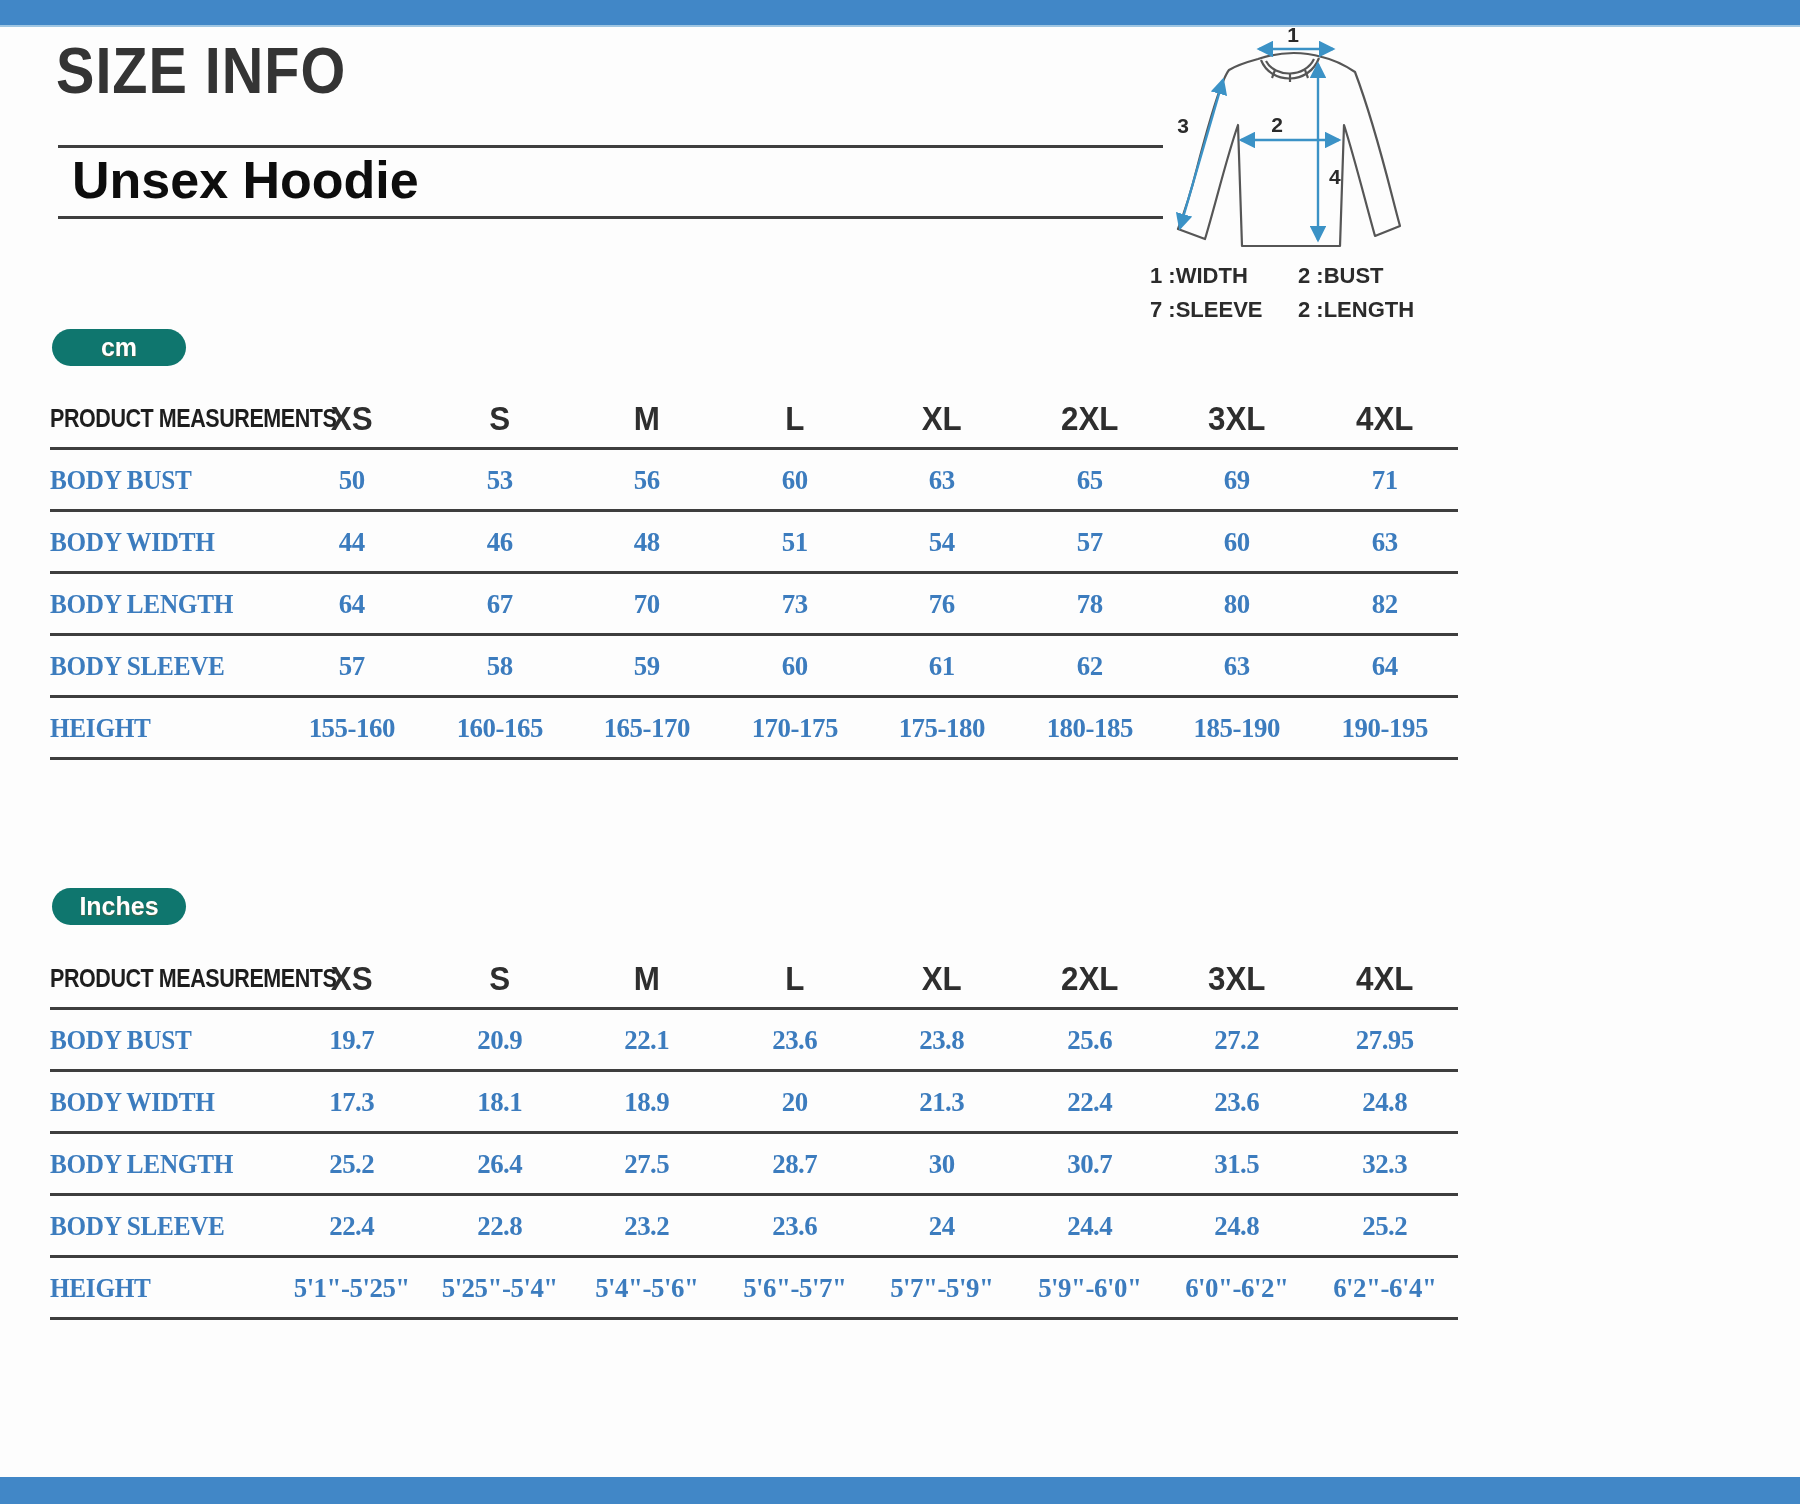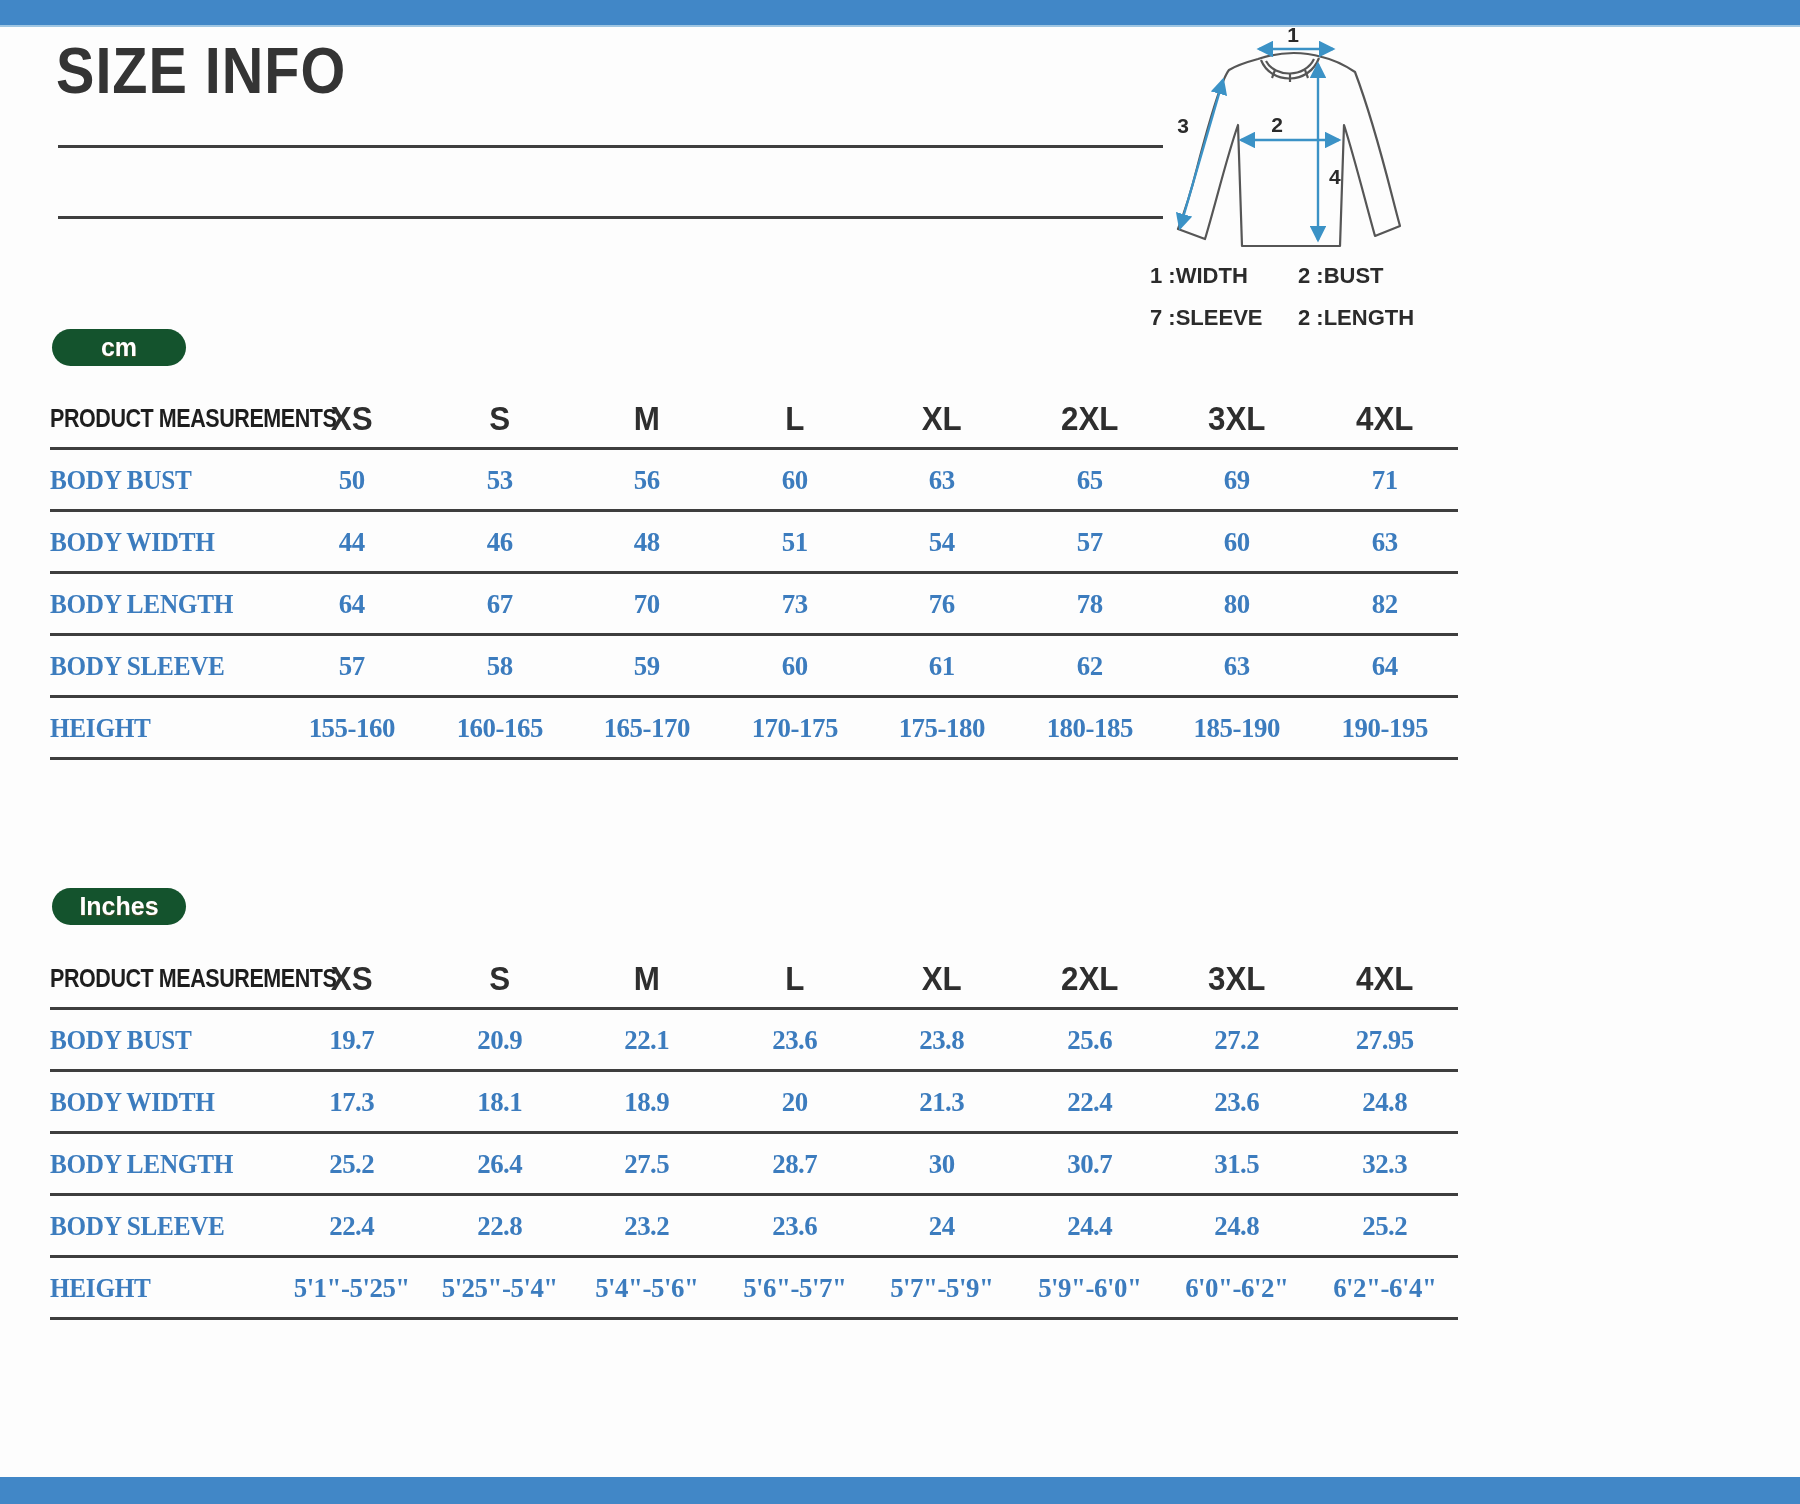--- a/index.html
+++ b/index.html
@@ -20,27 +20,27 @@
   .rule1{top:145px;}
   .rule2{top:216px;}
   .page-subtitle{
     position:absolute;left:72px;top:150px;
     font-size:52px;font-weight:bold;color:#0d0d0d;white-space:nowrap;
   }
 
   .diagram{position:absolute;left:1125px;top:28px;}
   .legend{
     position:absolute;left:1150px;top:263px;width:300px;
-    display:grid;grid-template-columns:148px auto;row-gap:16px;
+    display:grid;grid-template-columns:148px auto;row-gap:8px;
   }
   .legend-item{font-size:22px;font-weight:bold;color:#2b2b2b;white-space:nowrap;}
 
   .unit-badge{
     position:absolute;left:52px;width:134px;height:37px;border-radius:19px;
-    background:#14532d;color:#ffffff;font-size:25px;font-weight:bold;
+    background:#0f766e;color:#ffffff;font-size:25px;font-weight:bold;
     display:flex;align-items:center;justify-content:center;
     text-shadow:0 1px 1px rgba(120,85,35,.6);
   }
   #badge-cm{top:329px;}
   #badge-inches{top:888px;}
 
   .size-table{position:absolute;left:50px;width:1408px;}
   #table-cm{top:390px;}
   #table-inches{top:950px;}
   .row{
@@ -65,20 +65,21 @@
   }
 </style>
 </head>
 <body>
 
 <div class="page">
   <div class="topbar"></div>
 
   <div class="page-title">SIZE INFO</div>
   <div class="rule rule1"></div>
+  <div class="page-subtitle">Unsex Hoodie</div>
   <div class="rule rule2"></div>
 
   <svg class="diagram" width="330" height="238" viewBox="0 0 330 238">
     <defs>
       <marker id="ah" viewBox="0 0 10 10" refX="8.5" refY="5" markerWidth="7" markerHeight="7" orient="auto-start-reverse">
         <path d="M0,0 L10,5 L0,10 z" fill="#3b92c6"></path>
       </marker>
     </defs>
 
     <g stroke="#565656" stroke-width="2.2" fill="none" stroke-linejoin="round">

